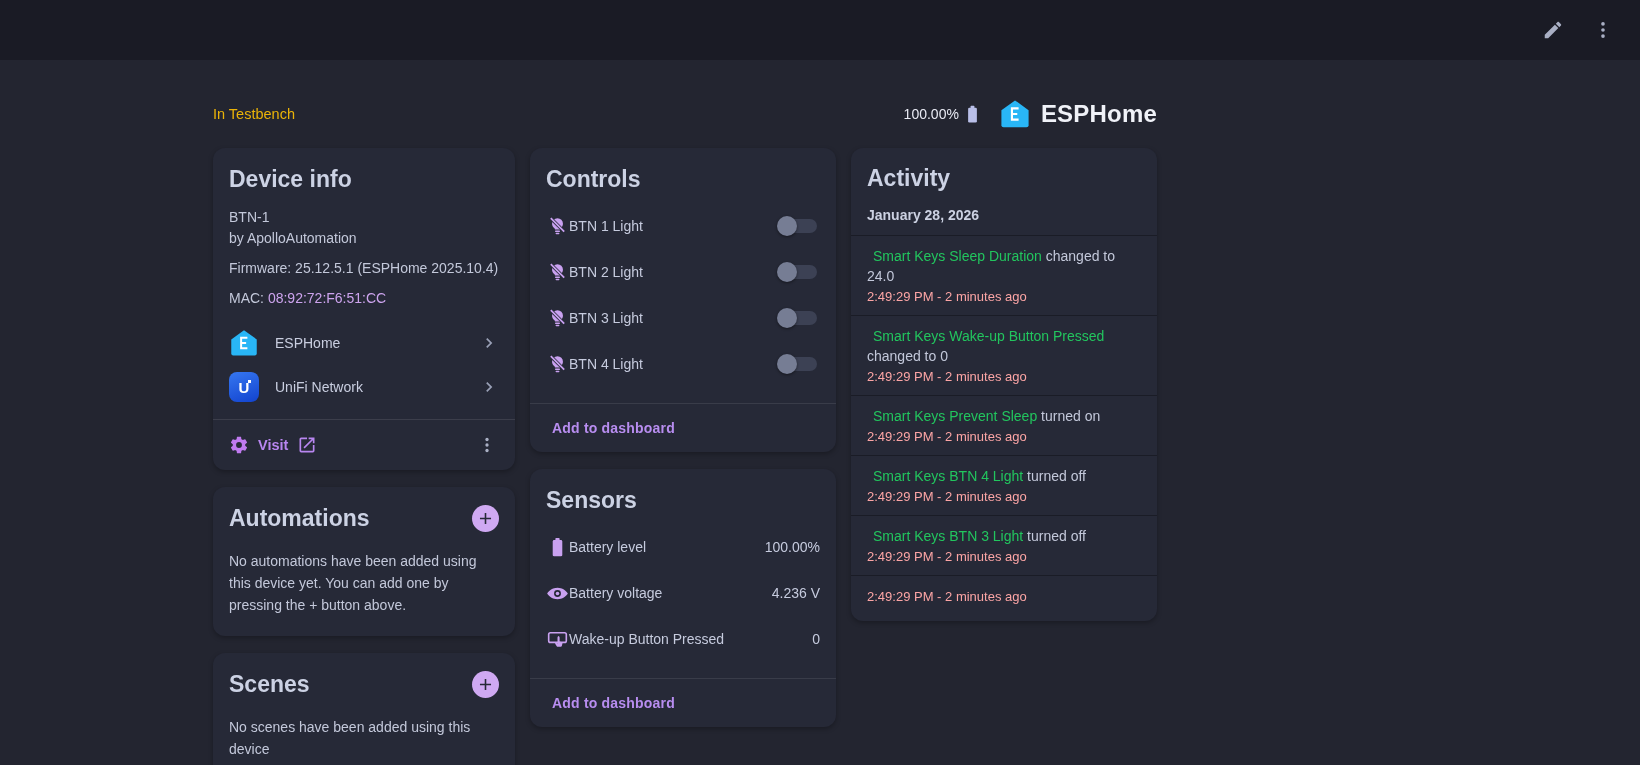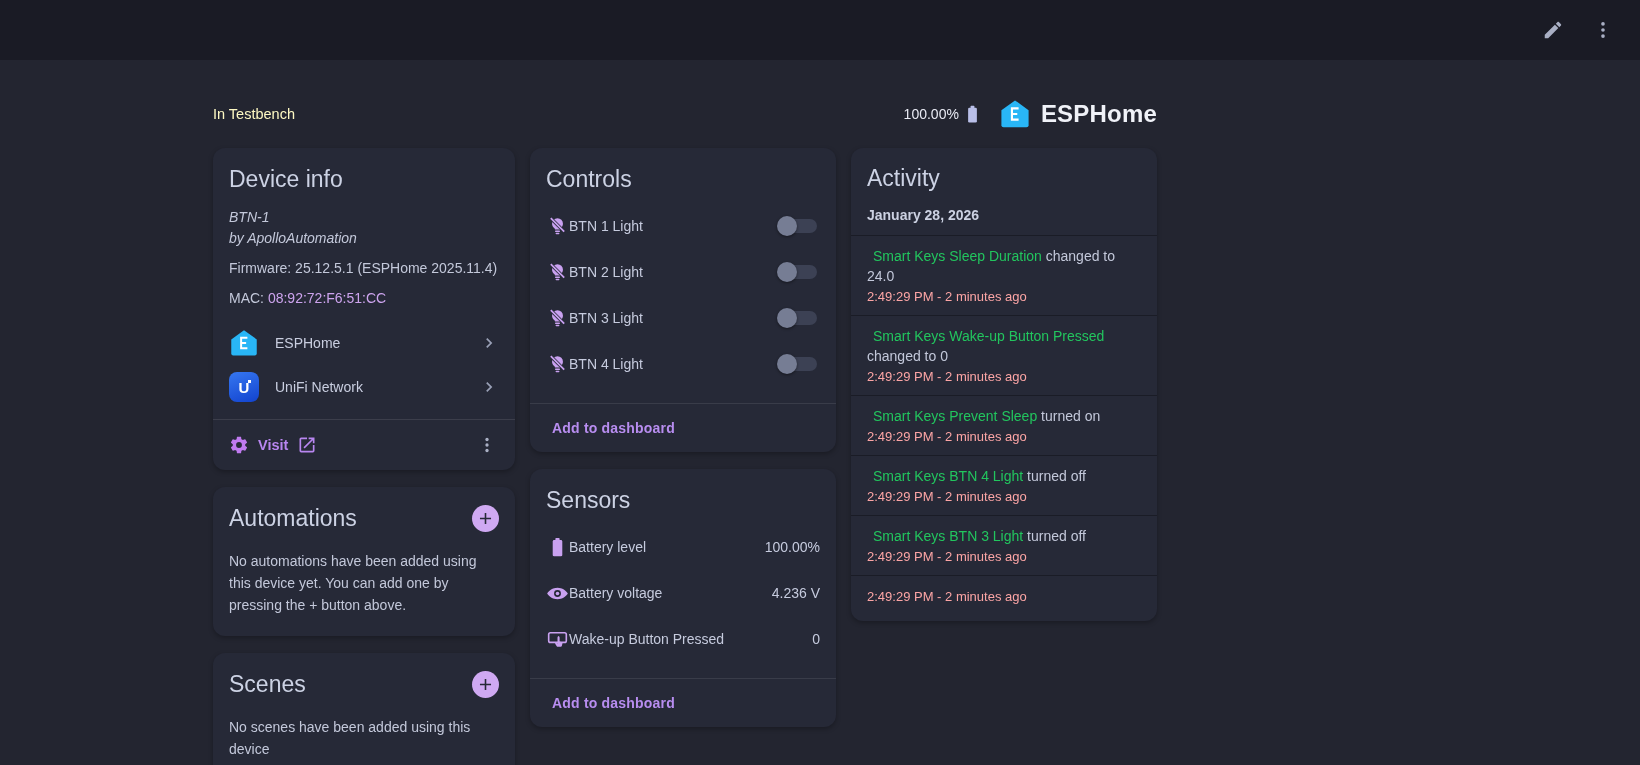--- a/index.html
+++ b/index.html
@@ -22,42 +22,42 @@
     color:#a9afc4; cursor:pointer;
   }
   .icon-btn svg { width:22px; height:22px; }
 
   
   .content-wrap { width:944px; margin-left:213px; }
   .page-header {
     display:flex; justify-content:space-between; align-items:center;
     margin-top:36px; margin-bottom:16px; height:36px;
   }
-  .breadcrumb { color:#fef9c3; font-size:14.5px; cursor:pointer; }
+  .breadcrumb { color:#eab308; font-size:14.5px; cursor:pointer; }
   .header-right { display:flex; align-items:center; }
   .battery-chip { display:flex; align-items:center; gap:3px; color:#e8eaf3; font-size:14px; cursor:pointer; }
   .battery-chip svg { width:21px; height:21px; color:#b9bfe8; }
   .logo-cluster { display:flex; align-items:center; gap:10px; margin-left:16px; }
   .esphome-logo-lg { width:32px; height:32px; }
   .app-name { font-size:24px; font-weight:700; color:#f0f2f8; letter-spacing:.2px; }
 
   .columns { display:flex; gap:15px; align-items:flex-start; }
   .col { display:flex; flex-direction:column; gap:17px; }
   .col-1 { width:302px; } .col-2 { width:306px; } .col-3 { width:306px; }
 
   .card {
     background:#262937; border-radius:12px; overflow:hidden;
     box-shadow:0 2px 5px rgba(0,0,0,.28);
     width:100%;
   }
-  .card-title { font-size:23px; font-weight:400; color:#ccd2e4; line-height:28px; }
+  .card-title { font-size:23px; font-weight:700; color:#ccd2e4; line-height:28px; }
 
   
   .di-top { padding:17px 16px 0; }
-  .di-meta { margin-top:14px; font-size:14px; color:#c3c8da; line-height:21px;font-style:italic; }
+  .di-meta { margin-top:14px; font-size:14px; color:#c3c8da; line-height:21px; }
   .di-line { margin-top:9px; font-size:14px; color:#c3c8da; line-height:21px; }
   .mac-link { color:#cda4ee; cursor:pointer; }
   .app-rows { margin-top:12px; }
   .app-row { display:flex; align-items:center; gap:16px; padding:7px 16px; cursor:pointer; }
   .app-logo { width:30px; height:30px; flex:none; }
   .unifi-logo {
     width:30px; height:30px; border-radius:8px; flex:none;
     background:linear-gradient(160deg,#3677f0,#1243cf);
     color:#fff; font-weight:700; font-size:15px;
     display:flex; align-items:center; justify-content:center; position:relative;
@@ -201,21 +201,21 @@
 
     <div class="col col-1">
 
       <div class="card">
         <div class="di-top">
           <div class="card-title">Device info</div>
           <div class="di-meta">
             <div>BTN-1</div>
             <div>by ApolloAutomation</div>
           </div>
-          <div class="di-line">Firmware: 25.12.5.1 (ESPHome 2025.11.4)</div>
+          <div class="di-line">Firmware: 25.12.5.1 (ESPHome 2025.10.4)</div>
           <div class="di-line">
             <span>MAC:</span>
             <span class="mac-link">08:92:72:F6:51:CC</span>
           </div>
         </div>
         <div class="app-rows">
           <div class="app-row">
             <svg class="app-logo" viewBox="0 0 24 24">
                 <use href="#i-esphome"></use>
               </svg>

